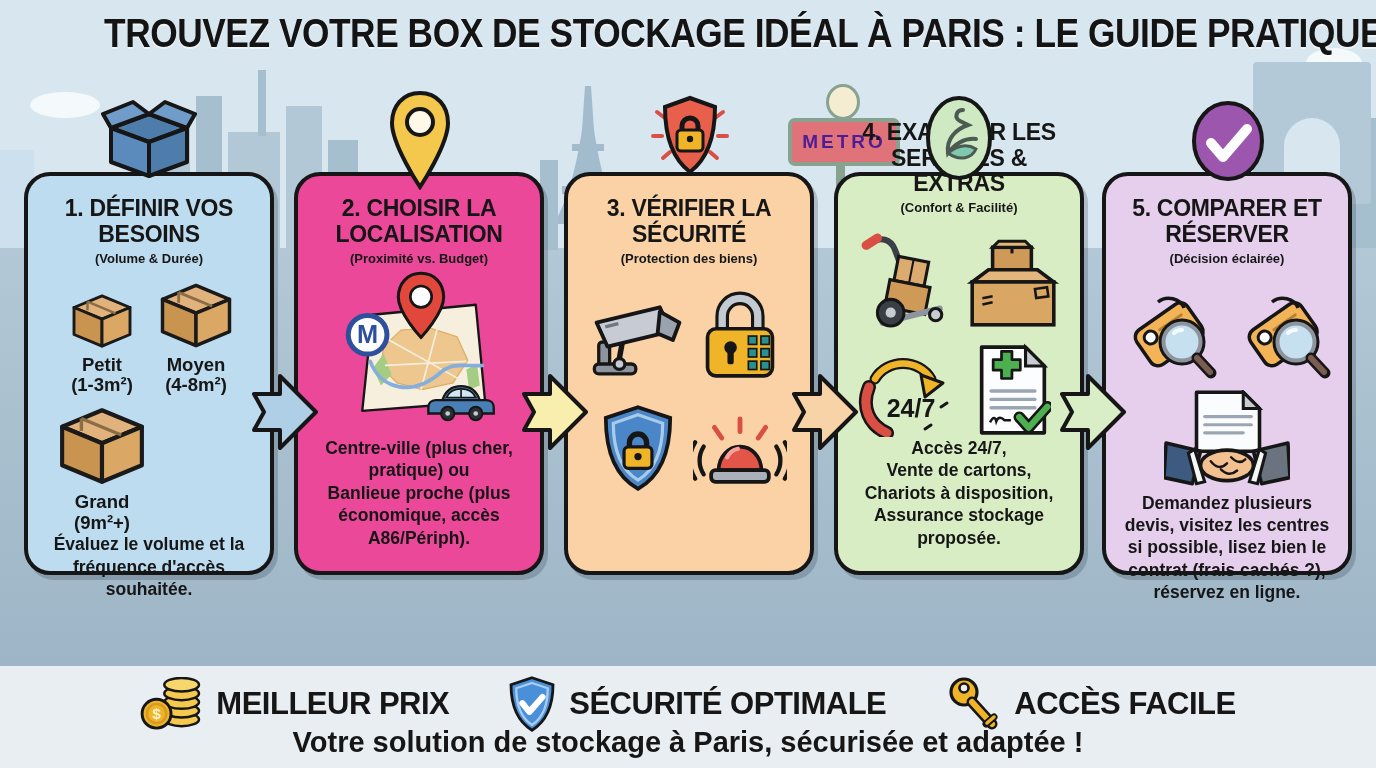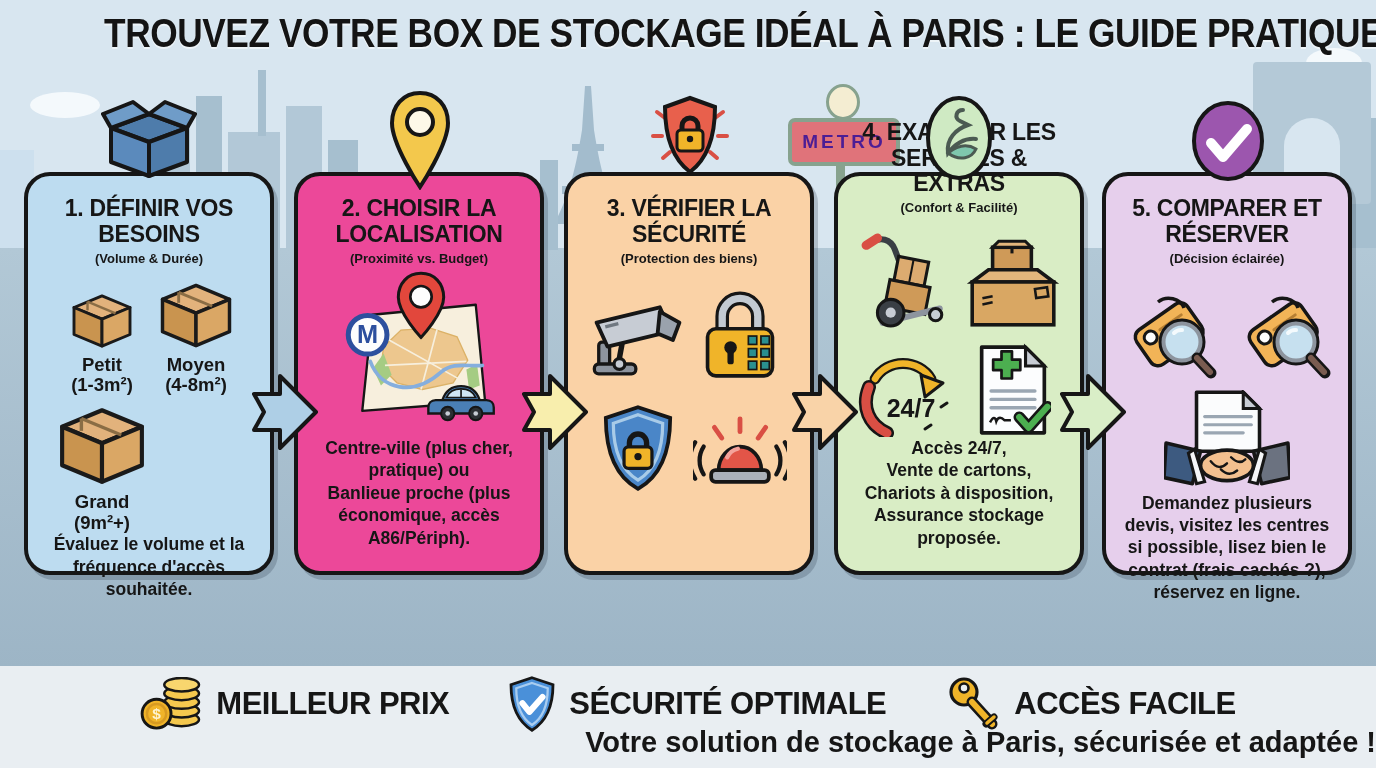--- a/index.html
+++ b/index.html
@@ -50,21 +50,21 @@
   .iconrow{display:flex;align-items:center;justify-content:center;gap:10px;margin-top:14px;}
   
   .arrow{top:372px;}
   .badge{z-index:6;}
   
   .footer{left:0;top:666px;width:1376px;height:102px;background:#e9eef2;}
   .badges{left:0;top:676px;width:1376px;display:flex;justify-content:center;
           align-items:center;gap:58px;}
   .fbadge{display:flex;align-items:center;gap:12px;}
   .fbadge b{font-size:31px;font-weight:700;letter-spacing:-.5px;}
-  .tagline{left:0;top:726px;width:1376px;text-align:right;font-size:29px;font-weight:700;}
+  .tagline{left:0;top:726px;width:1376px;text-align:center;font-size:29px;font-weight:700;}
 </style>
 </head>
 <body>
 
 <svg width="0" height="0" style="position:absolute">
   <defs>
     <symbol id="sym-box" viewBox="0 0 64 58">
       <polygon points="32,3 61,15 32,27 3,15" fill="#e2b27c" stroke="#1a1a1a" stroke-width="3" stroke-linejoin="round"></polygon>
       <polygon points="3,15 32,27 32,55 3,43" fill="#c9944f" stroke="#1a1a1a" stroke-width="3" stroke-linejoin="round"></polygon>
       <polygon points="61,15 32,27 32,55 61,43" fill="#daa765" stroke="#1a1a1a" stroke-width="3" stroke-linejoin="round"></polygon>

